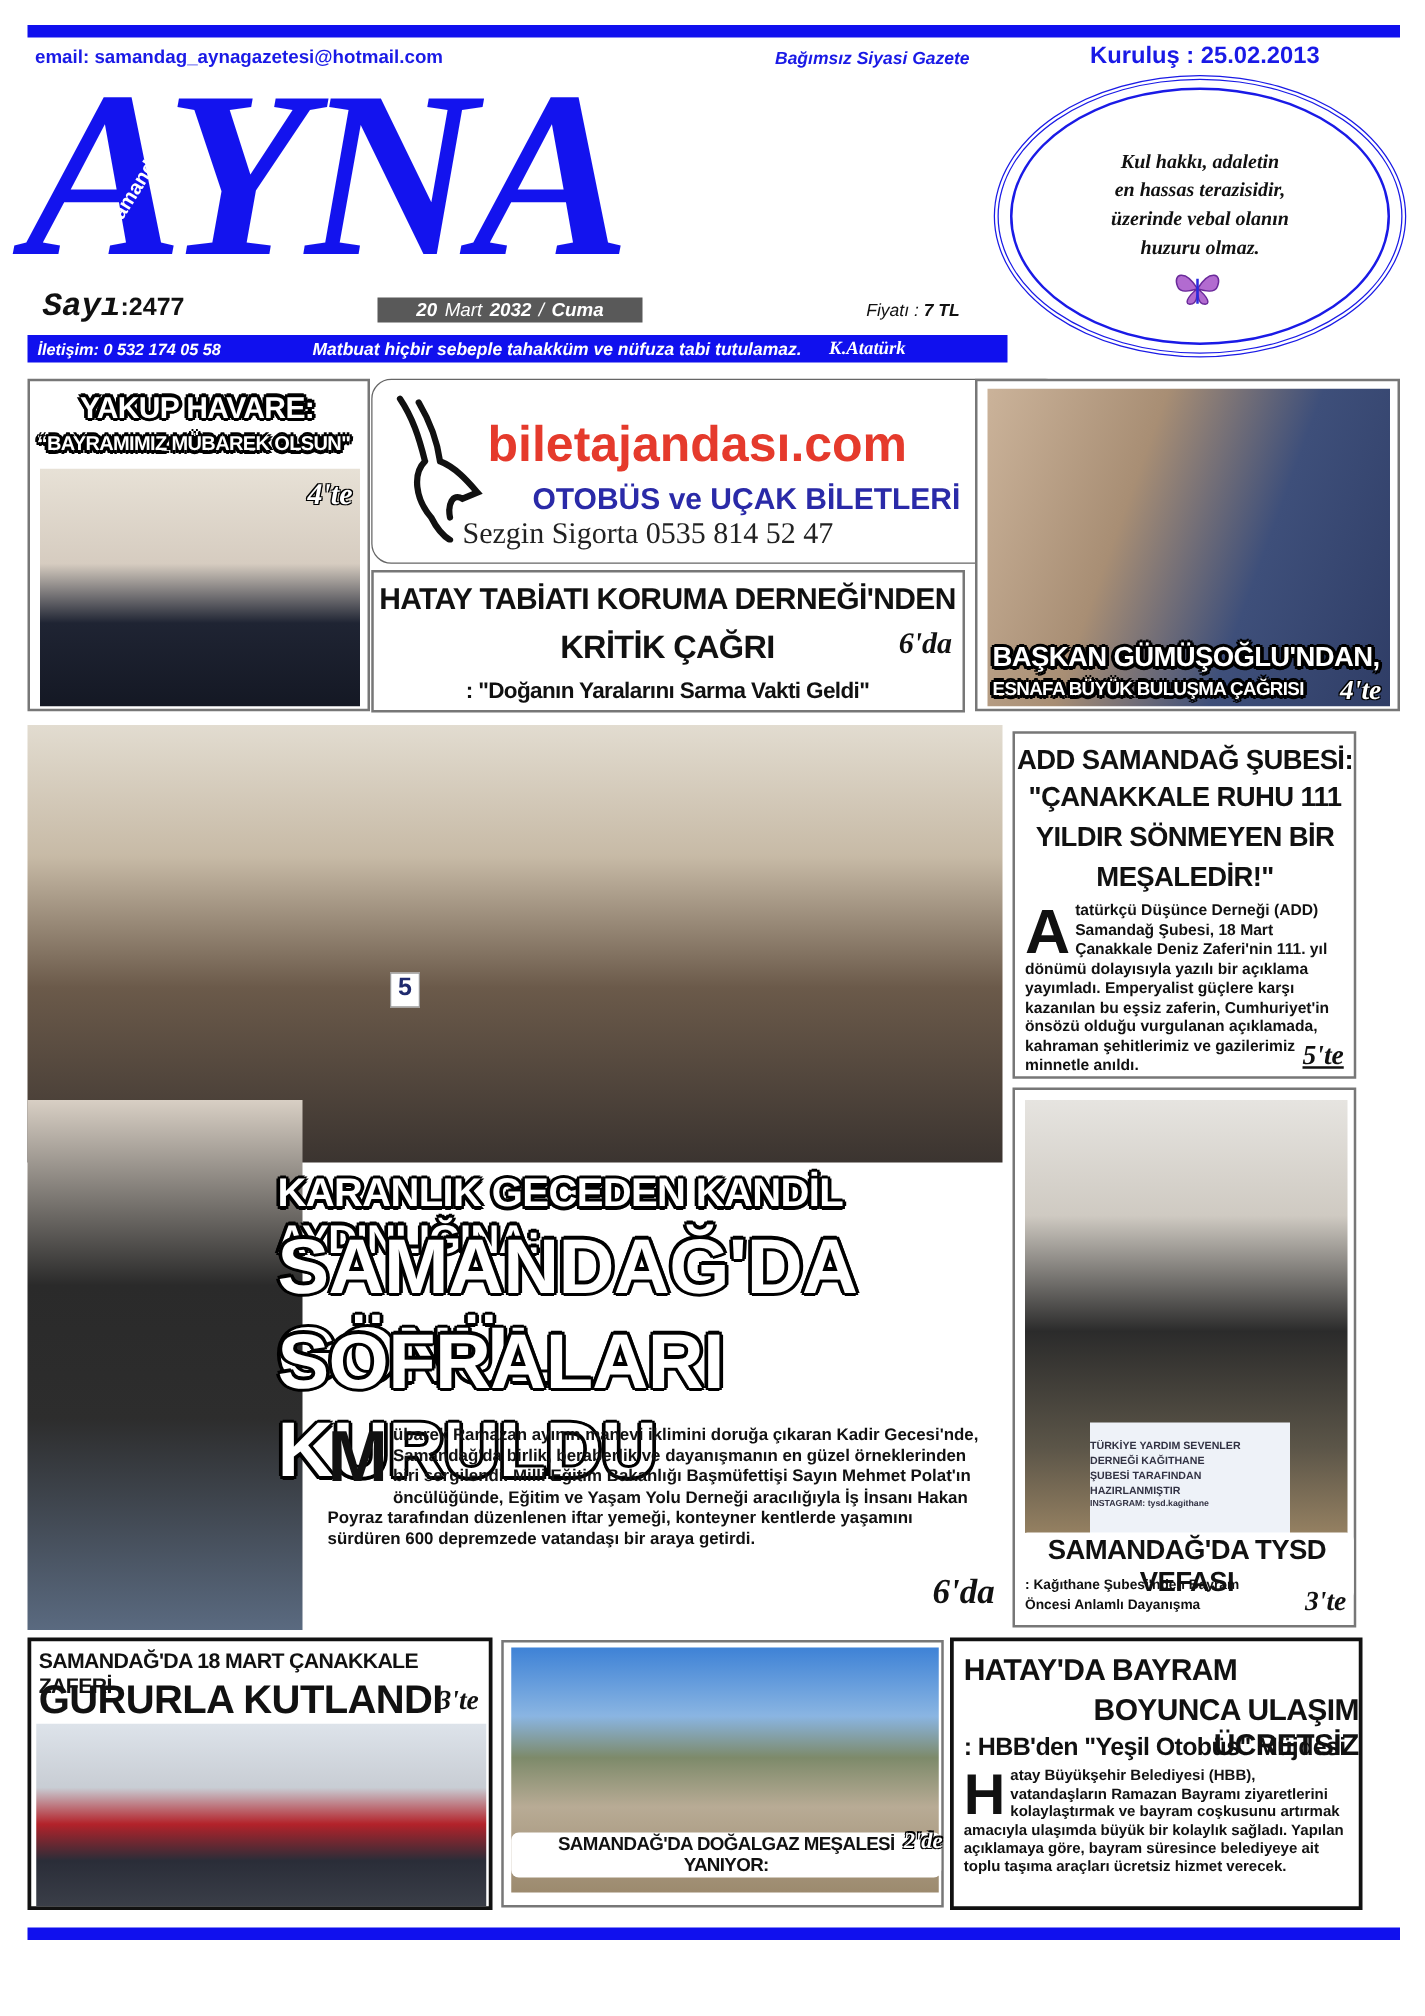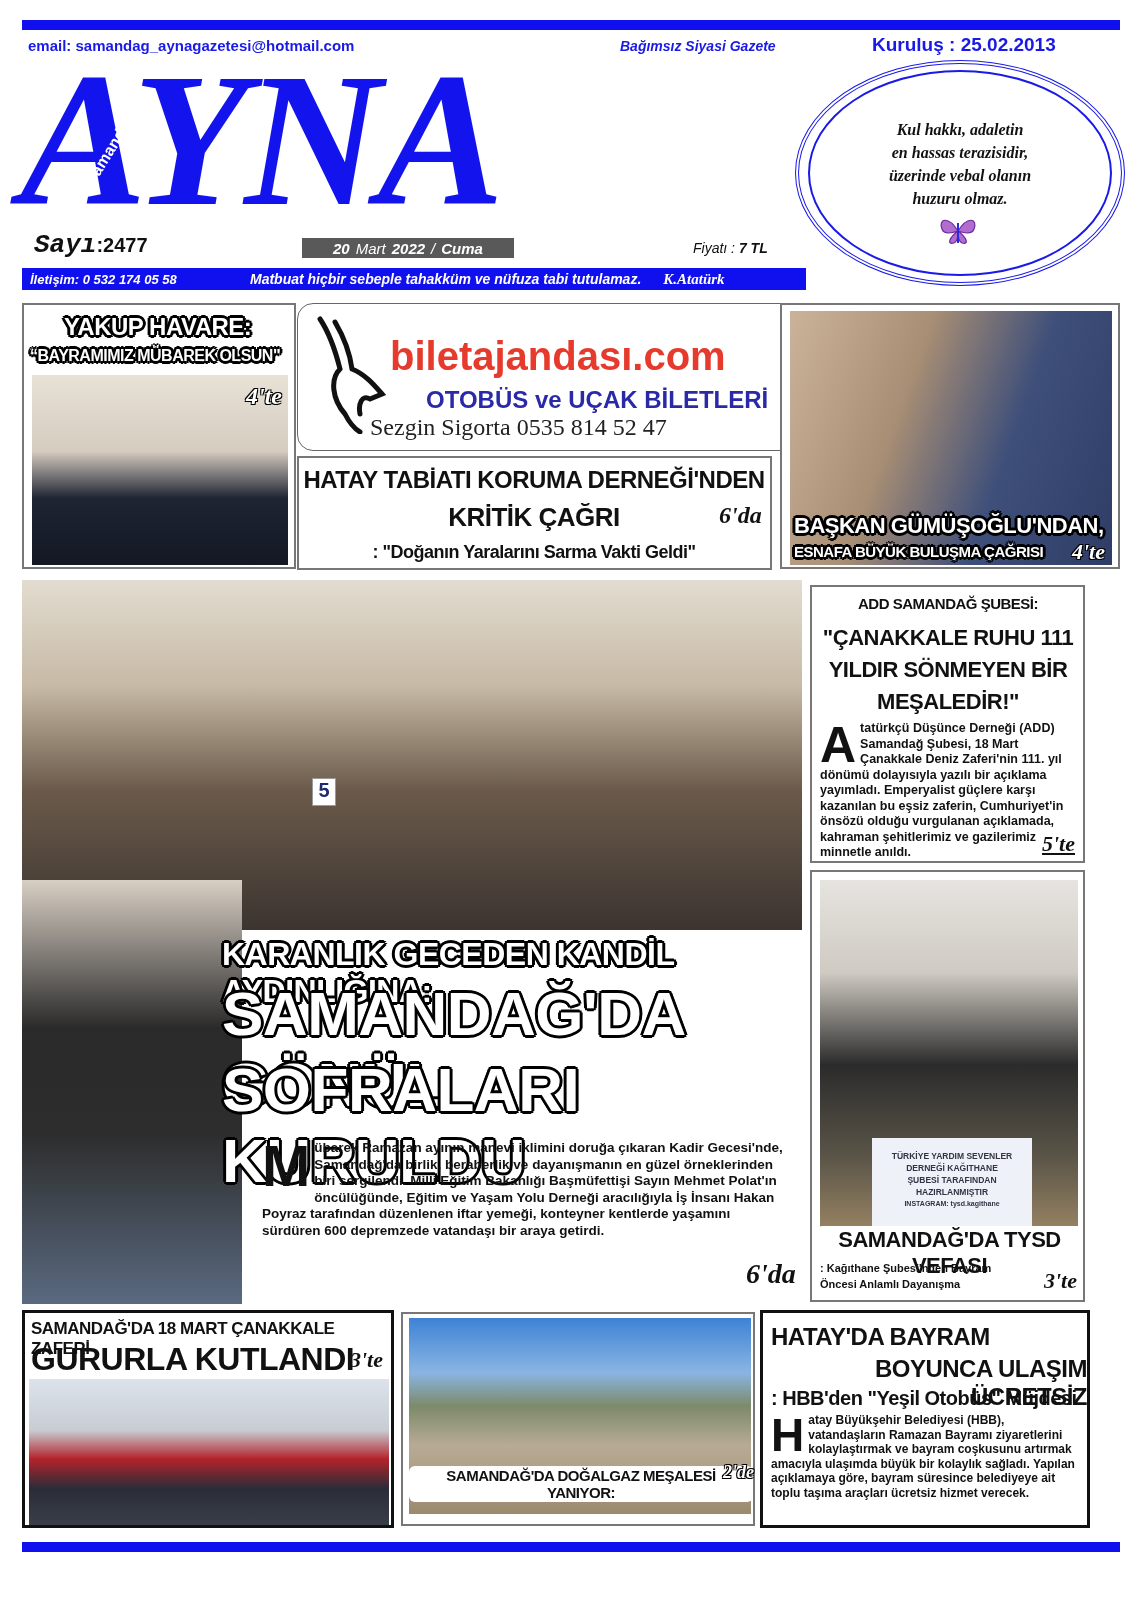--- a/index.html
+++ b/index.html
@@ -61,21 +61,21 @@
 <div class="abs logo">AYNA</div>
 <div class="abs logo-side1">Samandağ</div>
 <div class="abs logo-side2">Gazetesi</div>
 
 <div class="abs issue">
   <span class="script">Sayı</span><span>:2477</span>
 </div>
 <div class="abs date-box">
   <span>20</span>
   <span class="light">Mart</span>
-  <span>2022</span>
+  <span>2032</span>
   <span class="light">/</span>
   <span>Cuma</span>
 </div>
 <div class="abs price">
   <span>Fiyatı :</span> <b>7 TL</b>
 </div>
 <div class="abs blue-bar contact-bar">
   <span class="phone">İletişim: 0 532 174 05 58</span>
   <span class="motto">Matbuat hiçbir sebeple tahakküm ve nüfuza tabi tutulamaz.</span>
   <span class="sig">K.Atatürk</span>
@@ -136,33 +136,33 @@
   <div class="abs ribbon-title cond" style="left:200px;top:356px;font-size:32px;">KARANLIK GECEDEN KANDİL AYDINLIĞINA:</div>
   <div class="abs ribbon-title cond" style="left:200px;top:398px;font-size:62px;">SAMANDAĞ'DA GÖNÜL</div>
   <div class="abs ribbon-title cond" style="left:200px;top:474px;font-size:62px;">SOFRALARI KURULDU</div>
   <div class="abs body-text" style="left:240px;top:560px;width:530px;">
     <span class="dropcap">M</span><span>übarek Ramazan ayının manevi iklimini doruğa çıkaran Kadir Gecesi'nde, Samandağ'da birlik, beraberlik ve dayanışmanın en güzel örneklerinden biri sergilendi. Milli Eğitim Bakanlığı Başmüfettişi Sayın Mehmet Polat'ın öncülüğünde, Eğitim ve Yaşam Yolu Derneği aracılığıyla İş İnsanı Hakan Poyraz tarafından düzenlenen iftar yemeği, konteyner kentlerde yaşamını sürdüren 600 depremzede vatandaşı bir araya getirdi.</span>
   </div>
   <div class="abs page-ref-dark" style="left:724px;top:678px;font-size:28px;">6'da</div>
 </div>
 
 <div class="abs box" style="left:810px;top:585px;width:275px;height:278px;">
-  <div class="abs headline" style="left:0;top:8px;width:272px;font-size:15px;">ADD SAMANDAĞ ŞUBESİ:</div>
+  <div class="abs headline" style="left:0;top:8px;width:272px;font-size:22px;">ADD SAMANDAĞ ŞUBESİ:</div>
   <div class="abs headline" style="left:0;top:38px;width:272px;font-size:22px;">"ÇANAKKALE RUHU 111</div>
   <div class="abs headline" style="left:0;top:70px;width:272px;font-size:22px;">YILDIR SÖNMEYEN BİR</div>
   <div class="abs headline" style="left:0;top:102px;width:272px;font-size:22px;">MEŞALEDİR!"</div>
   <div class="abs body-text" style="left:8px;top:134px;width:262px;font-size:12.5px;line-height:15.5px;">
     <span class="dropcap" style="font-size:50px;line-height:44px;">A</span><span>tatürkçü Düşünce Derneği (ADD) Samandağ Şubesi, 18 Mart Çanakkale Deniz Zaferi'nin 111. yıl dönümü dolayısıyla yazılı bir açıklama yayımladı. Emperyalist güçlere karşı kazanılan bu eşsiz zaferin, Cumhuriyet'in önsözü olduğu vurgulanan açıklamada, kahraman şehitlerimiz ve gazilerimiz minnetle anıldı.</span>
   </div>
   <div class="abs page-ref-dark" style="left:230px;top:244px;font-size:22px;text-decoration:underline;">5'te</div>
 </div>
 
 <div class="abs box" style="left:810px;top:870px;width:275px;height:432px;">
   <div class="abs photo" style="left:8px;top:8px;width:258px;height:370px;background:linear-gradient(180deg,#e6e4e0 0%,#cfcac2 25%,#2b2b2b 50%,#5b5548 75%,#a88f6a 100%);"></div>
-  <div class="abs" style="left:60px;top:266px;width:160px;height:100px;background:#eef2f8;font-size:8.5px;line-height:12px;text-align:center;font-weight:700;color:#334;padding-top:12px;">
+  <div class="abs" style="left:60px;top:266px;width:160px;height:100px;background:#eef2f8;font-size:8.5px;line-height:12px;font-weight:700;color:#334;padding-top:12px;">
     <div>TÜRKİYE YARDIM SEVENLER</div>
     <div>DERNEĞİ KAĞITHANE</div>
     <div>ŞUBESİ TARAFINDAN</div>
     <div>HAZIRLANMIŞTIR</div>
     <div style="font-size:7px;">INSTAGRAM: tysd.kagithane</div>
   </div>
   <div class="abs headline label-box" style="left:4px;top:354px;font-size:22px;">SAMANDAĞ'DA TYSD VEFASI</div>
   <div class="abs" style="left:8px;top:388px;width:200px;font-size:11px;font-weight:700;line-height:16px;">: Kağıthane Şubesi'nden Bayram Öncesi Anlamlı Dayanışma</div>
   <div class="abs page-ref-dark" style="left:232px;top:396px;font-size:22px;">3'te</div>
 </div>

